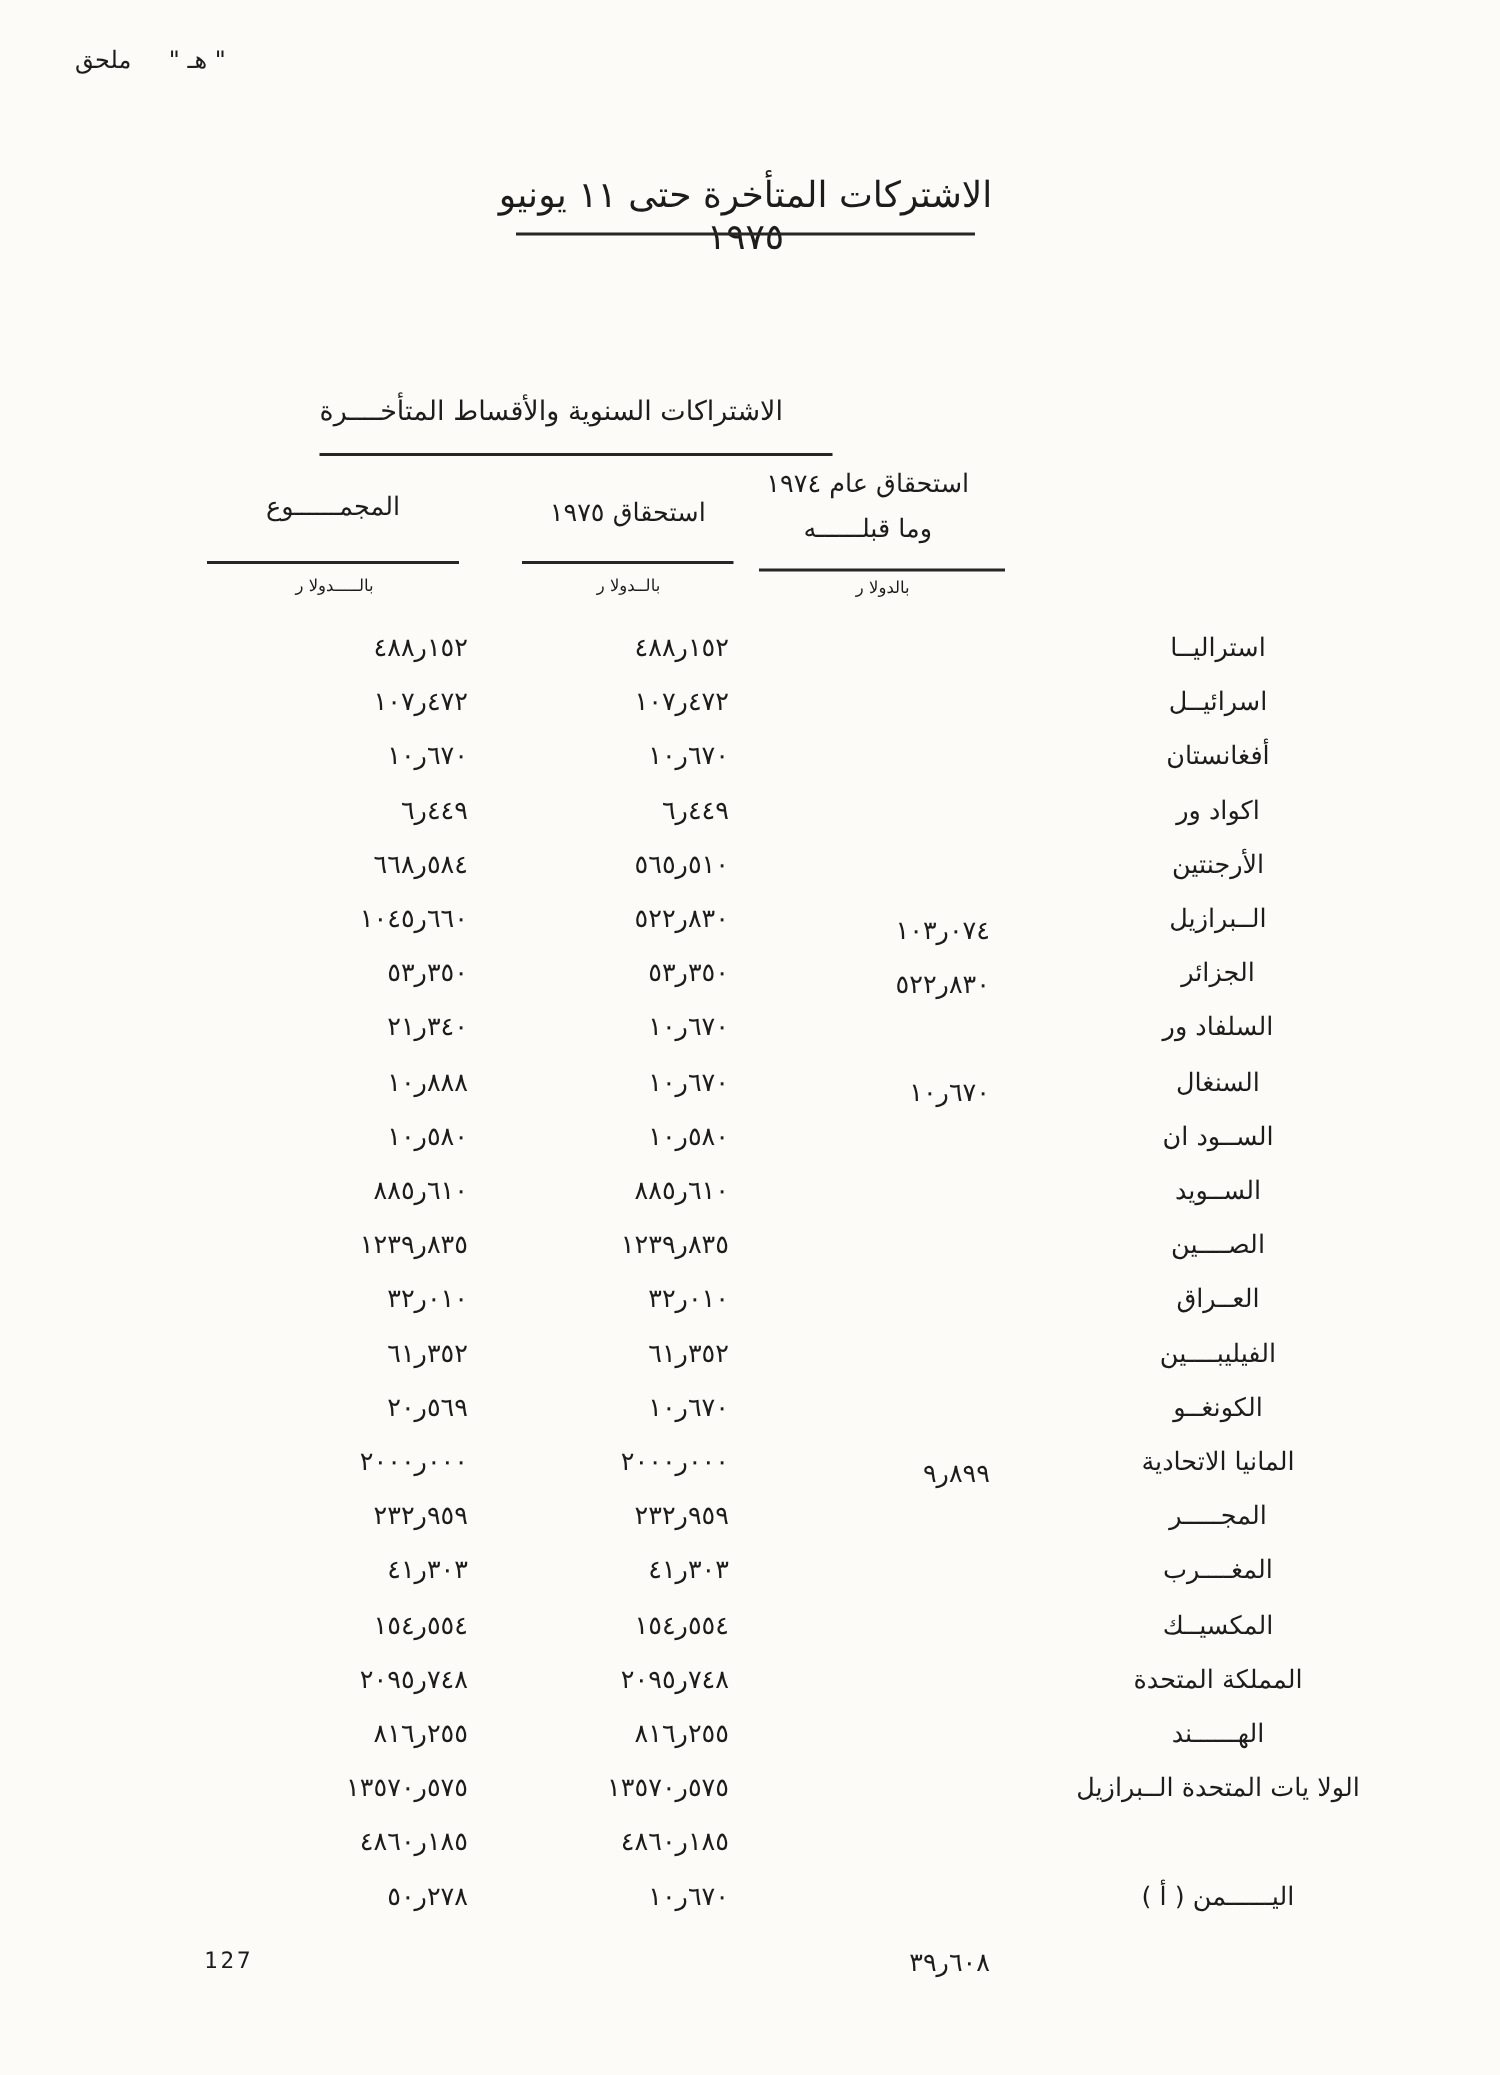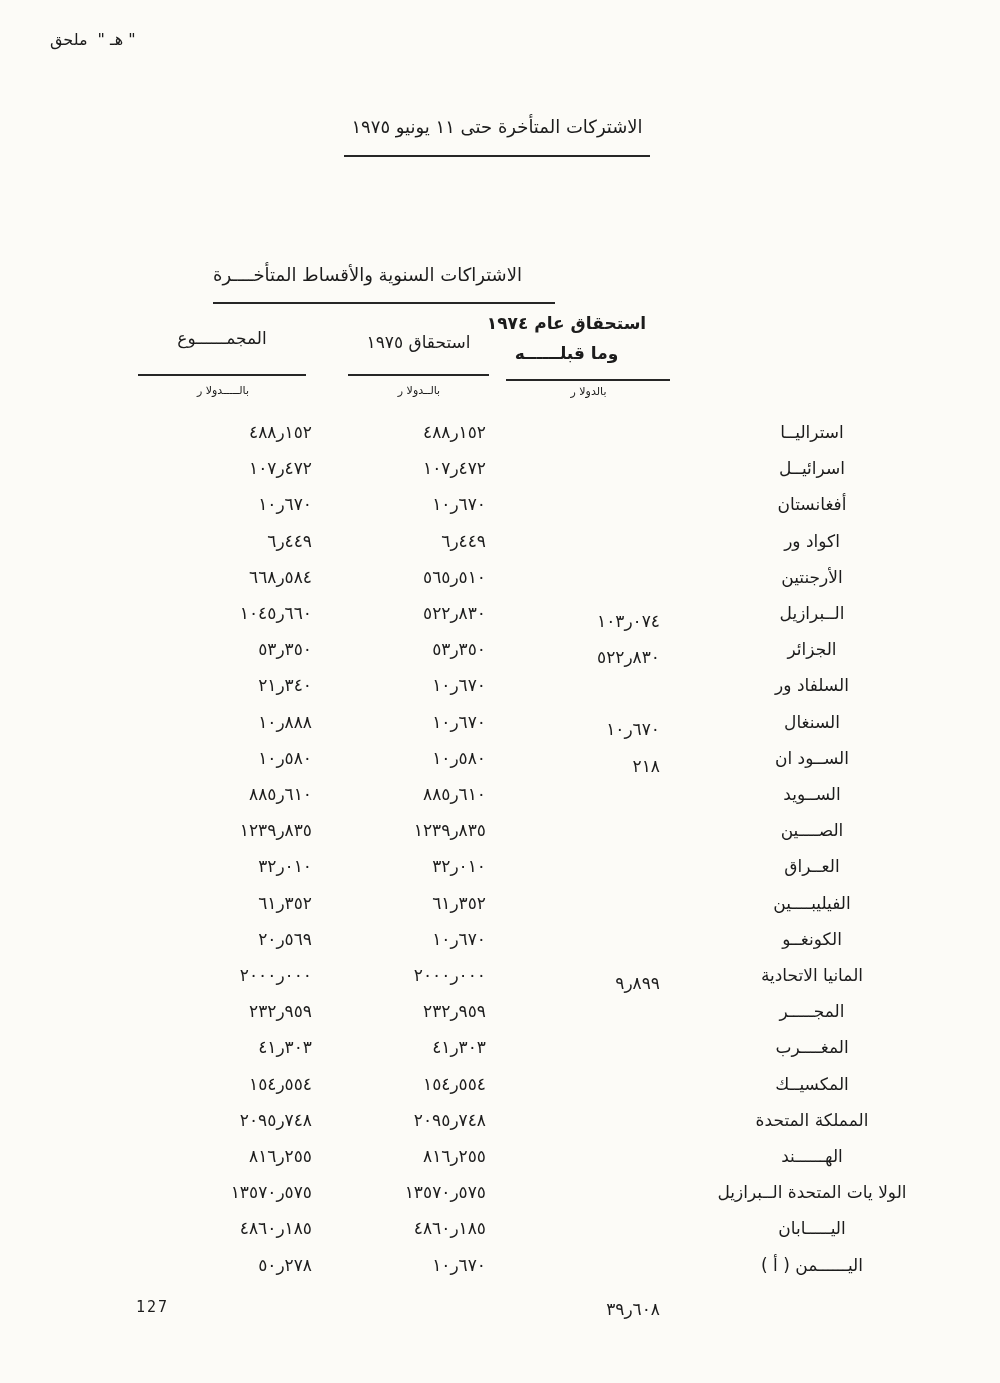--- a/index.html
+++ b/index.html
@@ -3,31 +3,31 @@
 <meta charset="utf-8">
 <style>
   html,body{margin:0;padding:0;}
   .page{
     position:relative;width:1000px;height:1383px;
     background:#fcfbf7;color:#1c1c1c;
     font-family:"DejaVu Sans",sans-serif;
     overflow:hidden;
   }
   .rule{position:absolute;height:2px;background:#262626;}
-  .annex{position:absolute;left:50px;top:30px;display:flex;gap:10px;font-size:16px;}
+  .annex{position:absolute;left:50px;top:30px;display:flex;gap:25px;font-size:16px;}
   .annex span{direction:rtl;unicode-bidi:embed;}
-  .doc-title{position:absolute;left:327px;top:116px;width:340px;text-align:center;direction:rtl;font-size:18px;}
+  .doc-title{position:absolute;left:327px;top:116px;width:340px;text-align:center;direction:rtl;font-size:24px;}
   .rule.title-rule{left:344px;top:155px;width:306px;}
   .doc-subtitle{position:absolute;left:245px;top:174px;width:515px;text-align:center;direction:rtl;font-size:16.5px;}
   .section-title{position:absolute;left:213px;top:264px;width:342px;text-align:left;direction:rtl;font-size:18px;}
   .rule.section-rule{left:213px;top:302px;width:342px;}
   .hdr{position:absolute;direction:rtl;text-align:center;font-size:17px;}
   .hdr-total{left:138px;top:328px;width:168px;}
   .hdr-1975{left:348px;top:332px;width:141px;}
-  .hdr-1974{left:478px;top:308px;width:177px;line-height:30px;font-weight:bold;}
+  .hdr-1974{left:490px;top:308px;width:177px;line-height:30px;}
   .rule.r-total{left:138px;top:374px;width:168px;}
   .rule.r-1975{left:348px;top:374px;width:141px;}
   .rule.r-1974{left:506px;top:379px;width:164px;}
   .unit{position:absolute;direction:rtl;text-align:center;font-size:11px;}
   .unit-total{left:140px;top:384px;width:166px;}
   .unit-1975{left:350px;top:384px;width:138px;}
   .unit-1974{left:516px;top:385px;width:145px;}
   #rows{position:absolute;left:0;top:414px;width:1000px;height:880px;}
   .row{position:absolute;left:0;width:100%;height:36px;}
   .cell{position:absolute;line-height:36px;font-size:17px;white-space:nowrap;}
@@ -114,21 +114,20 @@
         <div class="cell cnum ctot">٥٣ر٣٥٠</div>
       </div>
       <div class="row" style="top: 253.4px;">
         <div class="cell cname">السلفاد ور</div>
         <div class="cell cnum c74">١٠ر٦٧٠</div>
         <div class="cell cnum c75">١٠ر٦٧٠</div>
         <div class="cell cnum ctot">٢١ر٣٤٠</div>
       </div>
       <div class="row" style="top: 289.6px;">
         <div class="cell cname">السنغال</div>
-        <div class="cell cnum c74">٢١٨</div>
         <div class="cell cnum c75">١٠ر٦٧٠</div>
         <div class="cell cnum ctot">١٠ر٨٨٨</div>
       </div>
       <div class="row" style="top: 325.8px;">
         <div class="cell cname">الســود ان</div>
         <div class="cell cnum c74"></div>
         <div class="cell cnum c75">١٠ر٥٨٠</div>
         <div class="cell cnum ctot">١٠ر٥٨٠</div>
       </div>
       <div class="row" style="top: 362px;">
@@ -197,21 +196,20 @@
         <div class="cell cnum c75">٨١٦ر٢٥٥</div>
         <div class="cell cnum ctot">٨١٦ر٢٥٥</div>
       </div>
       <div class="row" style="top: 760.2px;">
         <div class="cell cname">الولا يات المتحدة الــبرازيل</div>
         <div class="cell cnum c74"></div>
         <div class="cell cnum c75">١٣٥٧٠ر٥٧٥</div>
         <div class="cell cnum ctot">١٣٥٧٠ر٥٧٥</div>
       </div>
       <div class="row" style="top: 796.4px;">
-        <div class="cell cname">اليـــــابان</div>
         <div class="cell cnum c74"></div>
         <div class="cell cnum c75">٤٨٦٠ر١٨٥</div>
         <div class="cell cnum ctot">٤٨٦٠ر١٨٥</div>
       </div>
       <div class="row" style="top: 832.6px;">
         <div class="cell cname">اليــــــمن ( أ )</div>
         <div class="cell cnum c74">٣٩ر٦٠٨</div>
         <div class="cell cnum c75">١٠ر٦٧٠</div>
         <div class="cell cnum ctot">٥٠ر٢٧٨</div>
       </div>

